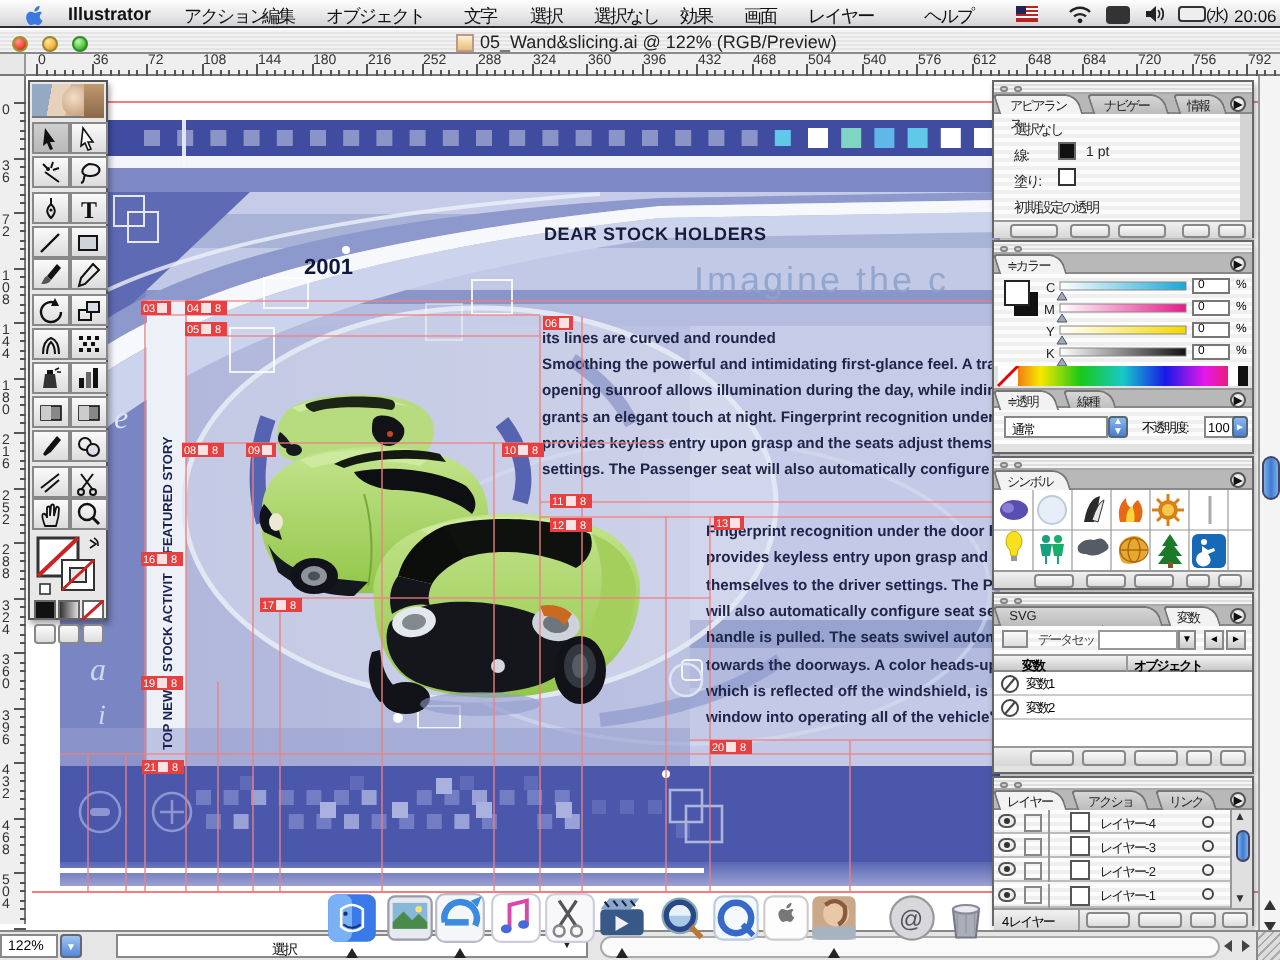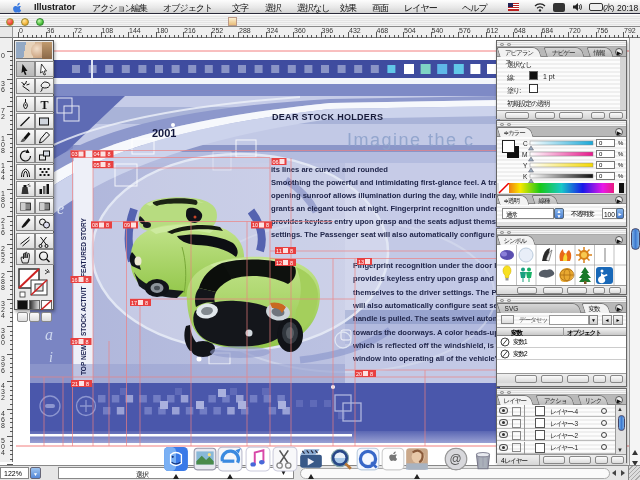--- a/index.html
+++ b/index.html
@@ -398,28 +398,29 @@
         </g>
         <circle cx="6" cy="8.4" r="1.2" fill="#222"></circle>
       </svg>
  <span class="mi" style="left:553px;top:2.5px;width:12px;height:9px;background:#333;border-radius:2px;"></span>
  <svg class="abs" style="left:572px;top:2px" width="10" height="10" viewBox="0 0 10 10">
         <path fill="#222" d="M1,3.5 h2.2 L6,1 v8 L3.2,6.5 H1 z"></path>
         <path d="M7,3 a3,3 0 0 1 0,4 M8.5,2 a4.5,4.5 0 0 1 0,6" stroke="#222" fill="none" stroke-width="0.9"></path>
       </svg>
  <span class="mi" style="left:589px;top:3px;width:14px;height:8px;background:#eee;border:1px solid #333;border-radius:2px;"></span>
  <span class="mi jp" style="left:603px;font-size:8px;">(水)</span>
- <span class="mi" style="left:617px;top:2.5px;font-size:8.5px;">20:18</span>
+ <span class="mi" style="left:617px;top:2.5px;font-size:8.5px;">20:06</span>
 </div>
 
 <div class="abs" id="titlebar">
  <span class="tl" style="left:6px;background:radial-gradient(circle at 35% 30%,#ff9a8a,#ee4433 60%,#a02010);border:0.5px solid #993;"></span>
  <span class="tl" style="left:21px;background:radial-gradient(circle at 35% 30%,#ffe9a0,#f5b43a 60%,#b37b10);border:0.5px solid #983;"></span>
  <span class="tl" style="left:36px;background:radial-gradient(circle at 35% 30%,#c8f5b0,#4fc63f 60%,#1d7a10);border:0.5px solid #383;"></span>
  <span class="abs" style="left:228px;top:2px;width:9px;height:9px;background:linear-gradient(#fdf0d0,#e8bd7a);border:1px solid #b98;"></span>
+ <span id="titletext">05_Wand&amp;slicing.ai @ 122% (RGB/Preview)</span>
 </div>
 
 <div class="abs" id="ruler-top">
       <div class="tick" style="left: 18px; top: 5px; width: 1px; height: 6px;"></div>
       <div class="rnum" style="left: 19px; top: 0px;">0</div>
       <div class="tick" style="left: 22.5833px; top: 8px; width: 1px; height: 3px;"></div>
       <div class="tick" style="left: 27.1667px; top: 8px; width: 1px; height: 3px;"></div>
       <div class="tick" style="left: 31.75px; top: 8px; width: 1px; height: 3px;"></div>
       <div class="tick" style="left: 36.3333px; top: 8px; width: 1px; height: 3px;"></div>
       <div class="tick" style="left: 40.9167px; top: 8px; width: 1px; height: 3px;"></div>

